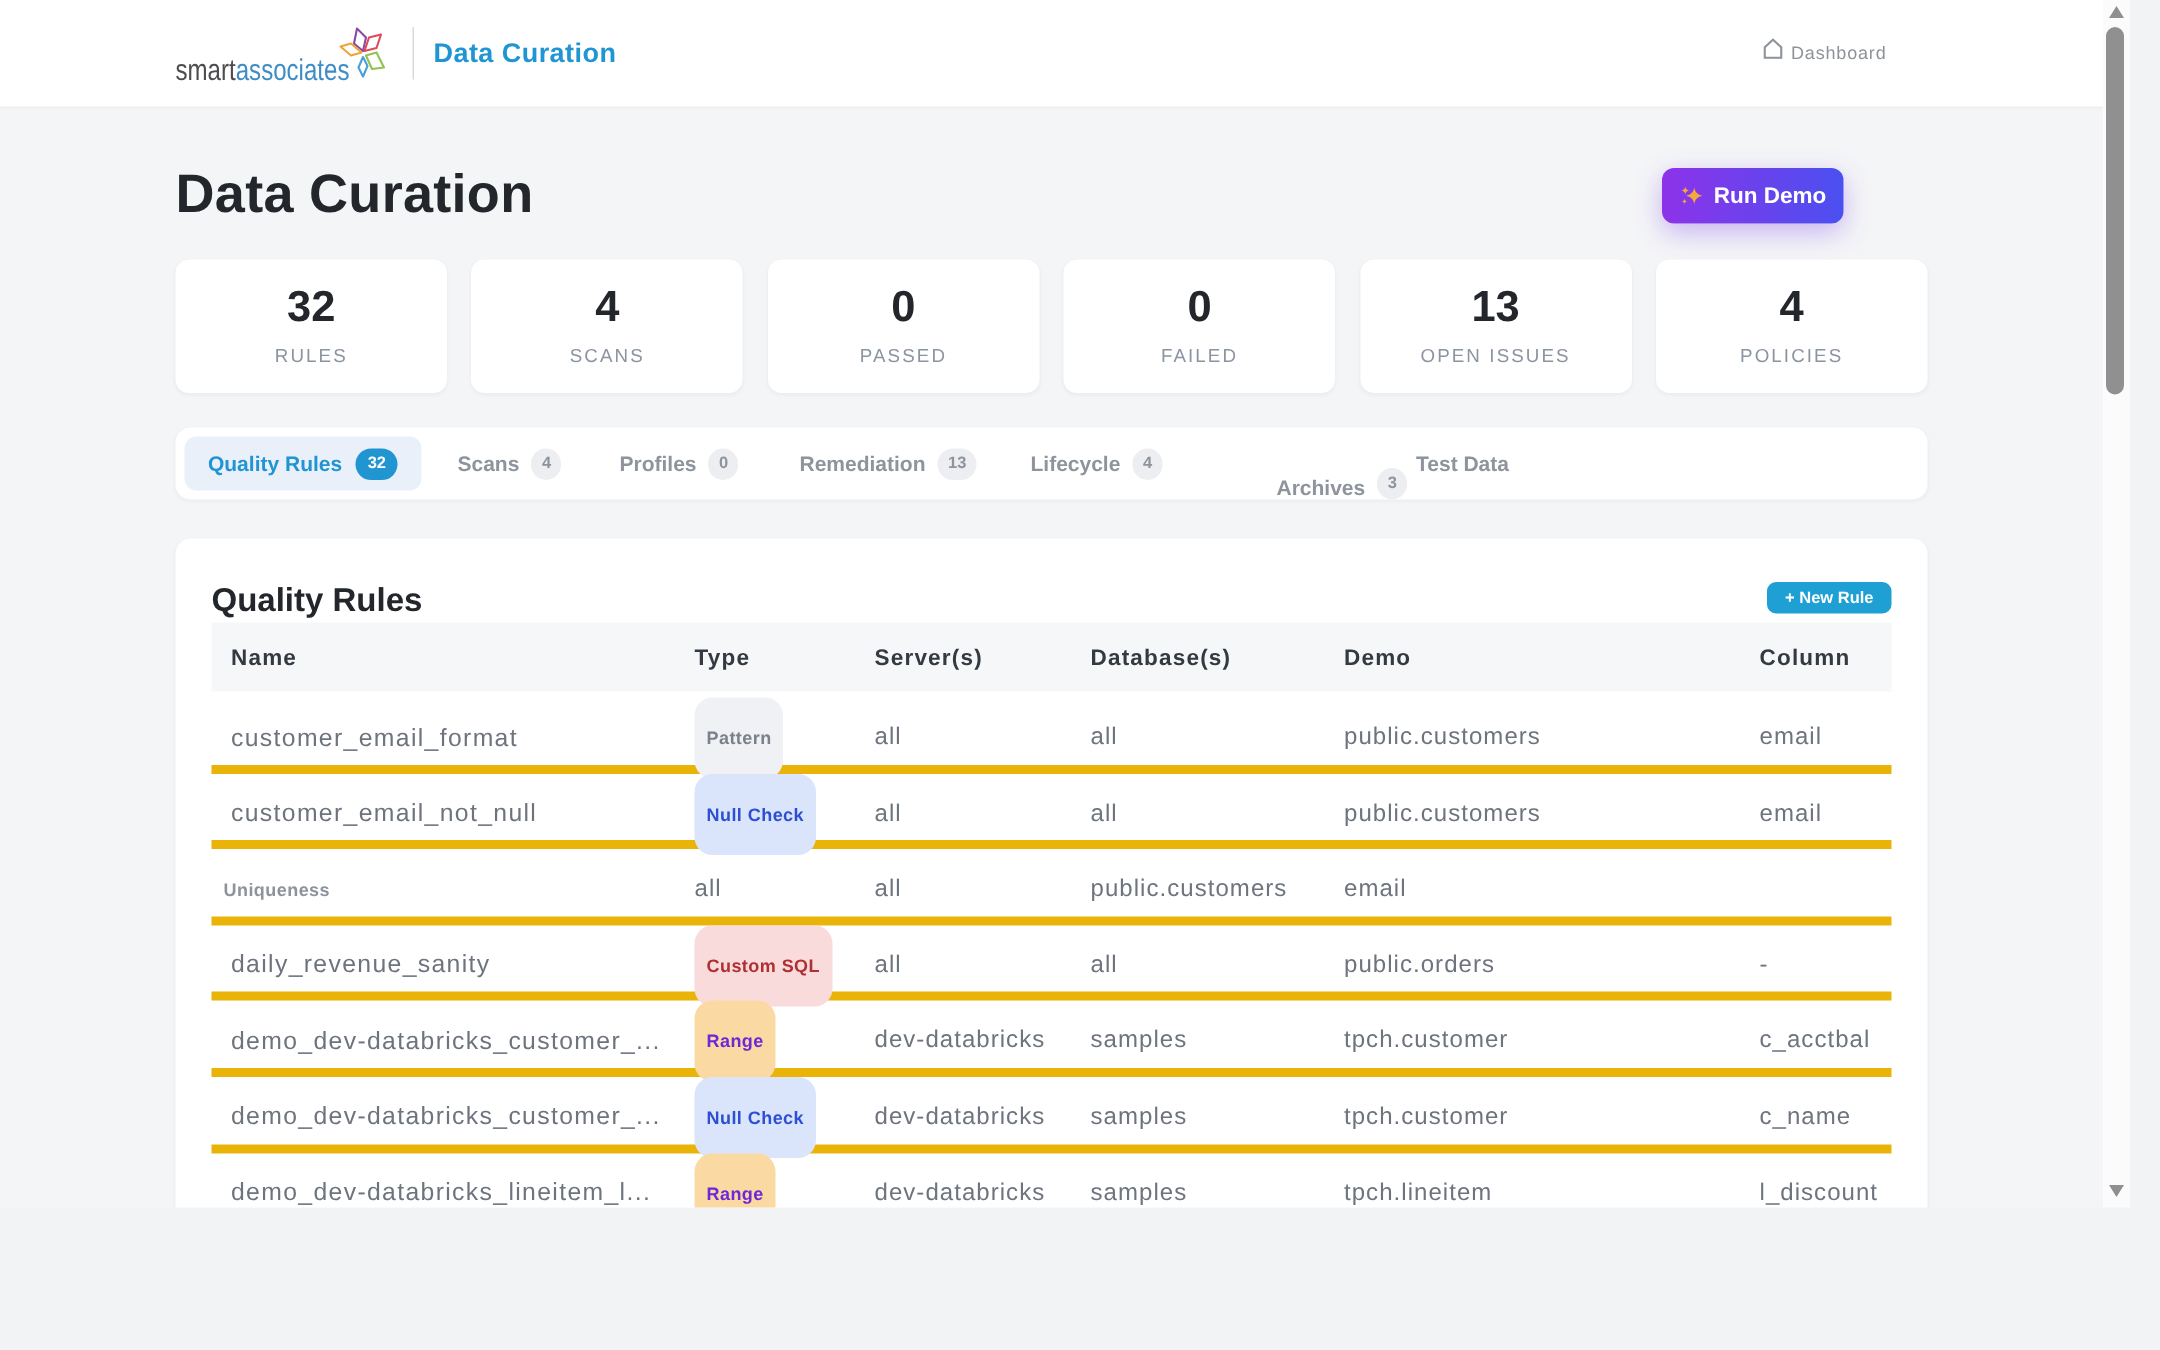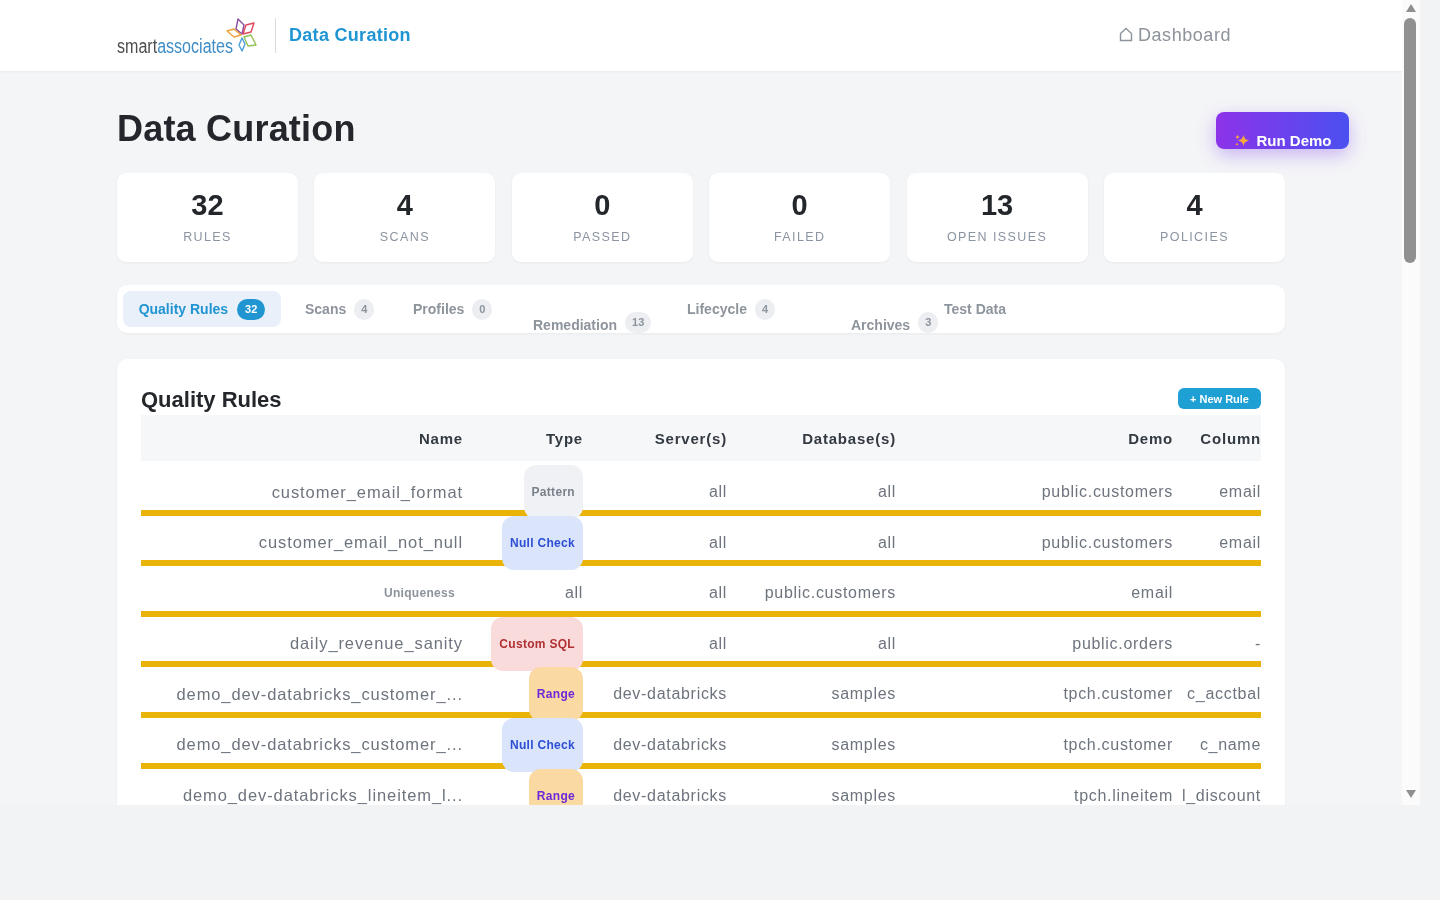--- a/index.html
+++ b/index.html
@@ -6,47 +6,47 @@
 html,body { width:1440px; height:900px; overflow:hidden; }
 body { font-family:"Liberation Sans", sans-serif; background:#f2f3f5; }
 #stage { position:relative; width:1440px; height:900px; background:#f2f3f5; }
 #app { position:absolute; left:0; top:0; width:1402px; height:805px; background:#f4f5f7; overflow:hidden; }
 
 
 #hdr { position:absolute; left:0; top:0; width:1402px; height:71px; background:#ffffff; box-shadow:0 1px 2px rgba(0,0,0,0.05); }
 #logo { position:absolute; left:117px; top:13px; }
 #hdiv { position:absolute; left:275px; top:18px; width:1px; height:35px; background:#d9dbe0; }
 #dclink { position:absolute; left:289px; top:25px; font-size:18px; font-weight:bold; color:#2095d3; letter-spacing:0.3px; }
-#dash { position:absolute; left:1119px; top:25px; color:#8d939b; font-size:18px; letter-spacing:0.55px; }
+#dash { position:absolute; left:1175px; top:25px; color:#8d939b; font-size:12px; letter-spacing:0.55px; }
 #dash svg { vertical-align:-1px; margin-right:5px; }
 
 
 #h1 { position:absolute; left:117px; top:108px; font-size:36px; font-weight:800; color:#23262b; letter-spacing:0.2px; }
-#rundemo { position:absolute; left:1216px; top:112px; width:133px; height:37px; border-radius:8px;
+#rundemo { position:absolute; left:1108px; top:112px; width:121px; height:37px; border-radius:8px;
   background:linear-gradient(90deg,#8d33e9,#4b50f0); box-shadow:0 6px 18px rgba(120,60,235,0.35);
-  color:#fff; font-weight:bold; font-size:15px; display:flex; align-items:flex-end; justify-content:center; gap:7px; }
+  color:#fff; font-weight:bold; font-size:15px; display:flex; align-items:center; justify-content:center; gap:7px; }
 
 
 #cards { position:absolute; left:117px; top:173px; width:1168px; height:89px; display:flex; justify-content:space-between; }
 .card { width:181px; height:89px; background:#fff; border-radius:9px; box-shadow:0 1px 3px rgba(25,30,40,0.05); text-align:center; }
 .card .num { margin-top:16px; font-size:29px; font-weight:800; color:#23262b; line-height:33px; }
 .card .lbl { margin-top:8px; font-size:12.5px; color:#8b94a1; letter-spacing:1.4px; }
 
 
 #tabs { position:absolute; left:117px; top:285px; width:1168px; height:48px; background:#fff; border-radius:10px; box-shadow:0 1px 3px rgba(25,30,40,0.05); }
 .tab { position:absolute; top:0; height:48px; display:flex; align-items:center; gap:8px; font-size:14px; font-weight:bold; color:#8d949c; }
 #tab-active { position:absolute; left:6px; top:6px; height:36px; width:158px; background:#e9f0fa; border-radius:8px; display:flex; align-items:center; justify-content:center; gap:9px; font-size:14px; font-weight:bold; color:#2095d2; }
 .badge { display:inline-block; min-width:17px; padding:4px 7px; border-radius:11px; background:#eceef1; color:#8d949c; font-size:11px; font-weight:bold; text-align:center; line-height:13px; }
 .badge.act { background:#2095d2; color:#fff; padding:4px 8px; }
 
 
 #panel { position:absolute; left:117px; top:359px; width:1168px; height:460px; background:#fff; border-radius:10px; box-shadow:0 1px 3px rgba(25,30,40,0.05); }
 #ptitle { position:absolute; left:24px; top:28px; font-size:22px; font-weight:800; color:#23262b; }
 #newrule { position:absolute; right:24px; top:29px; height:21px; padding:0 12px; border-radius:6px; background:#1ea0d5; color:#fff; font-size:11px; font-weight:bold; display:flex; align-items:center; }
-#tbl { position:absolute; left:24px; top:56px; width:1120px;text-align:right; }
+#tbl { position:absolute; left:24px; top:56px; width:1120px; }
 .trow { display:grid; grid-template-columns:322px 120px 144px 169px 277px 88px; align-items:center; }
 .thead { height:46px; background:#f6f7f8; font-size:15px; font-weight:bold; color:#343a42; letter-spacing:0.8px; margin-bottom:4px; }
 .tr { height:50.6px; border-bottom:6px solid #eab308; font-size:16px; color:#6e747e; letter-spacing:0.7px; }
 .tr:last-child { border-bottom:none; }
 .c1 { padding-left:13px; } .tr .c1 { font-size:16.5px; letter-spacing:0.9px; }
 .pill { display:inline-block; padding:20px 8px; border-radius:12px; font-size:12px; font-weight:bold; letter-spacing:0.3px; }
 .p-grey { background:#f0f1f4; color:#7b818b; }
 .p-blue { background:#dae4fb; color:#2d4fd3; }
 .p-none { background:transparent; color:#8d939c; }
 .p-red { background:#fadbdc; color:#b03032; }
@@ -112,21 +112,21 @@
       <div class="card">
           <div class="num">4</div>
           <div class="lbl">POLICIES</div>
         </div>
     </div>
 
     <div id="tabs">
       <div id="tab-active">Quality Rules <span class="badge act">32</span></div>
       <div class="tab" style="left:188px;">Scans <span class="badge">4</span></div>
       <div class="tab" style="left:296px;">Profiles <span class="badge">0</span></div>
-      <div class="tab" style="left:416px;align-items:flex-end;">Remediation <span class="badge">13</span></div>
+      <div class="tab" style="left:416px;">Remediation <span class="badge">13</span></div>
       <div class="tab" style="left:570px;">Lifecycle <span class="badge">4</span></div>
       <div class="tab" style="left:734px;align-items:flex-end;">Archives <span class="badge">3</span></div>
       <div class="tab" style="left:827px;">Test Data</div>
     </div>
 
     <div id="panel">
       <div id="ptitle">Quality Rules</div>
       <div id="newrule">+ New Rule</div>
       <div id="tbl">
         <div class="trow thead">

